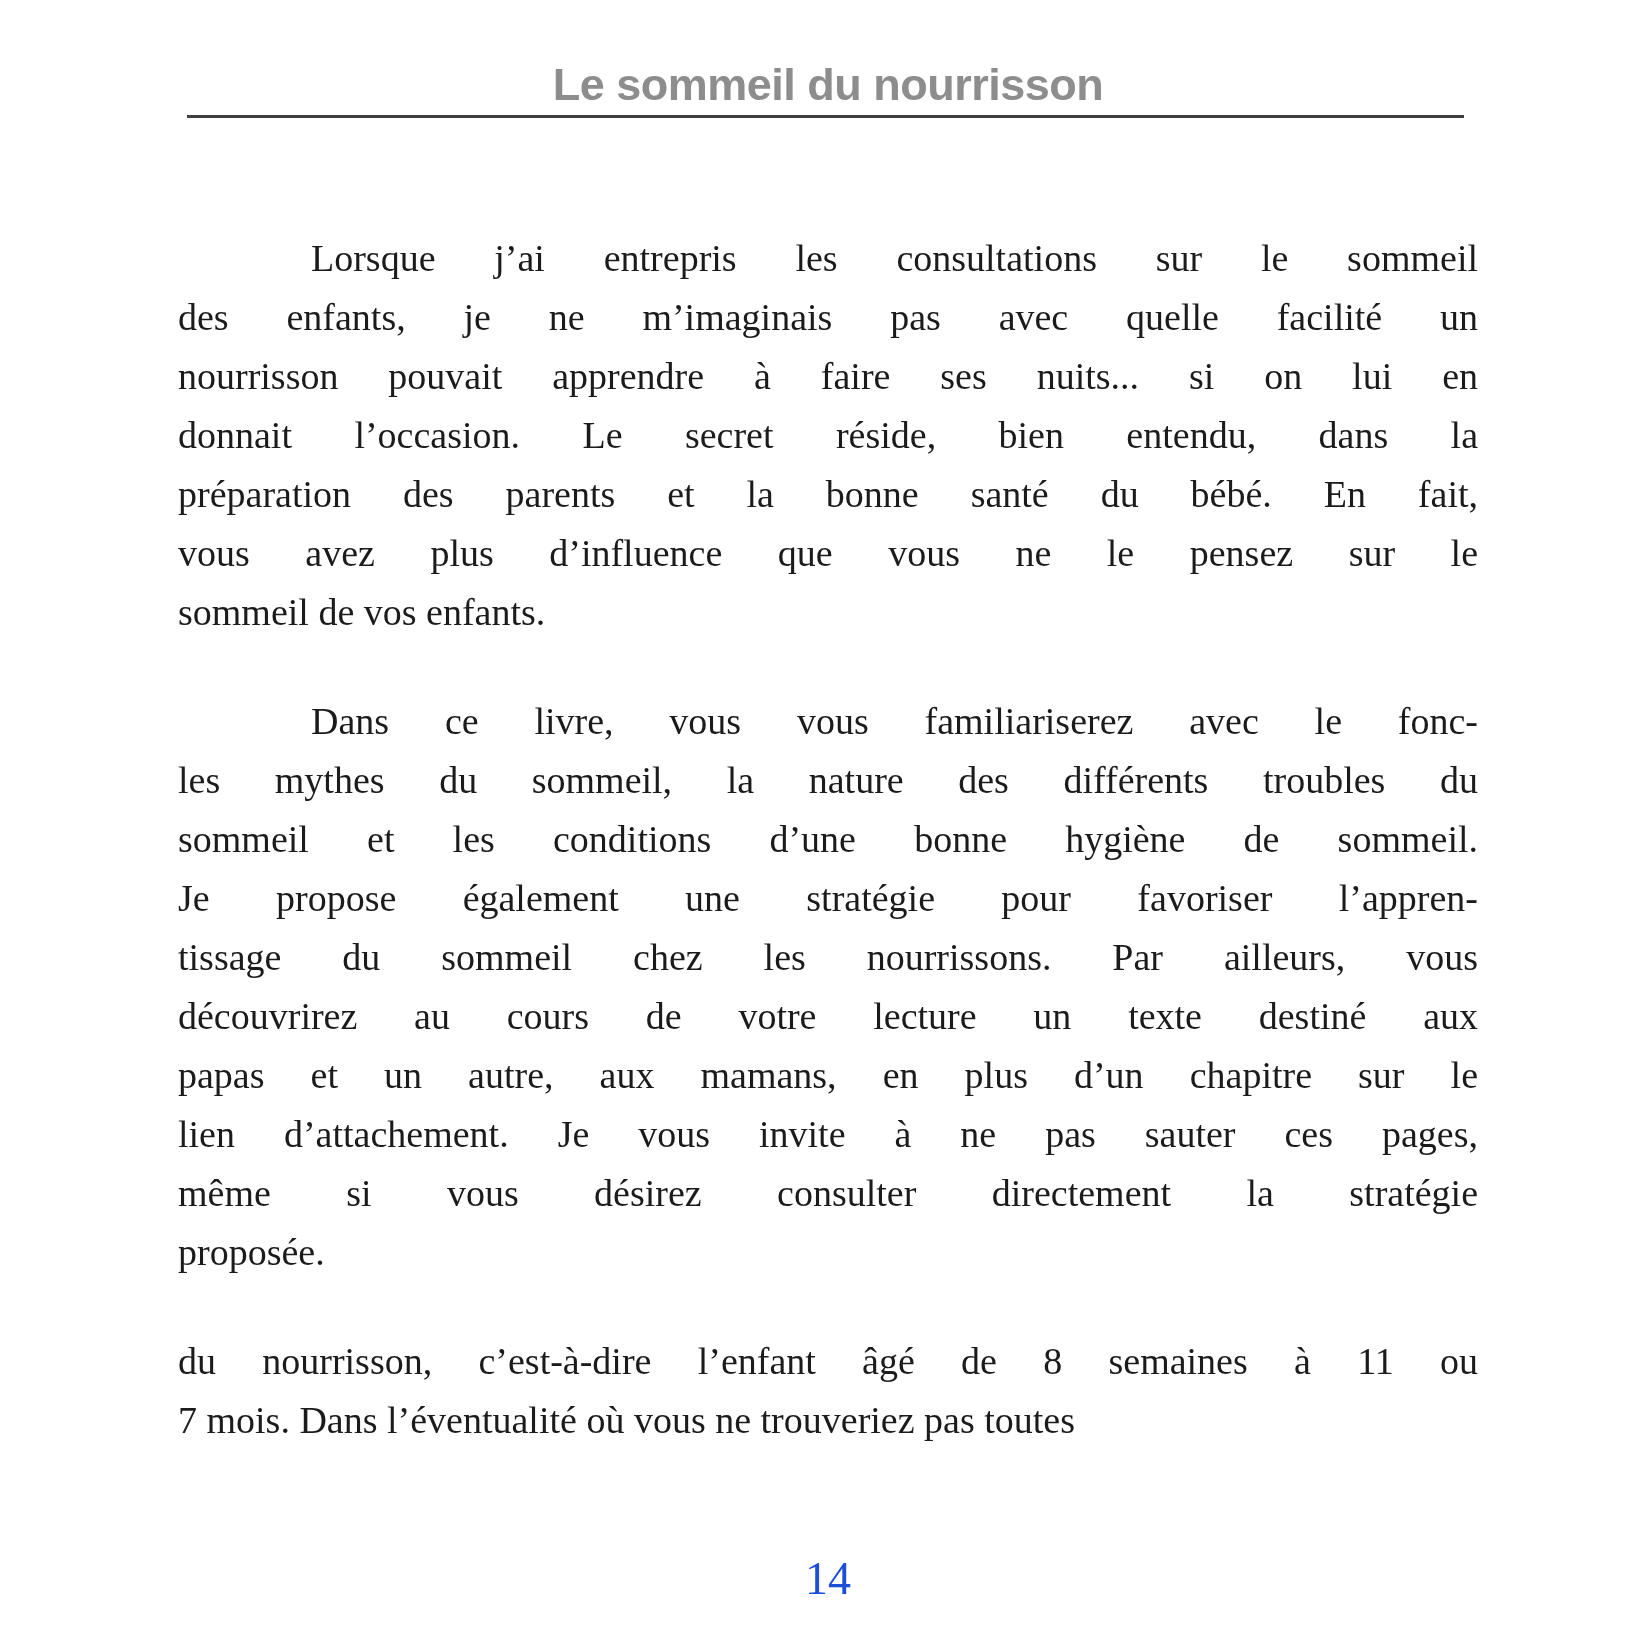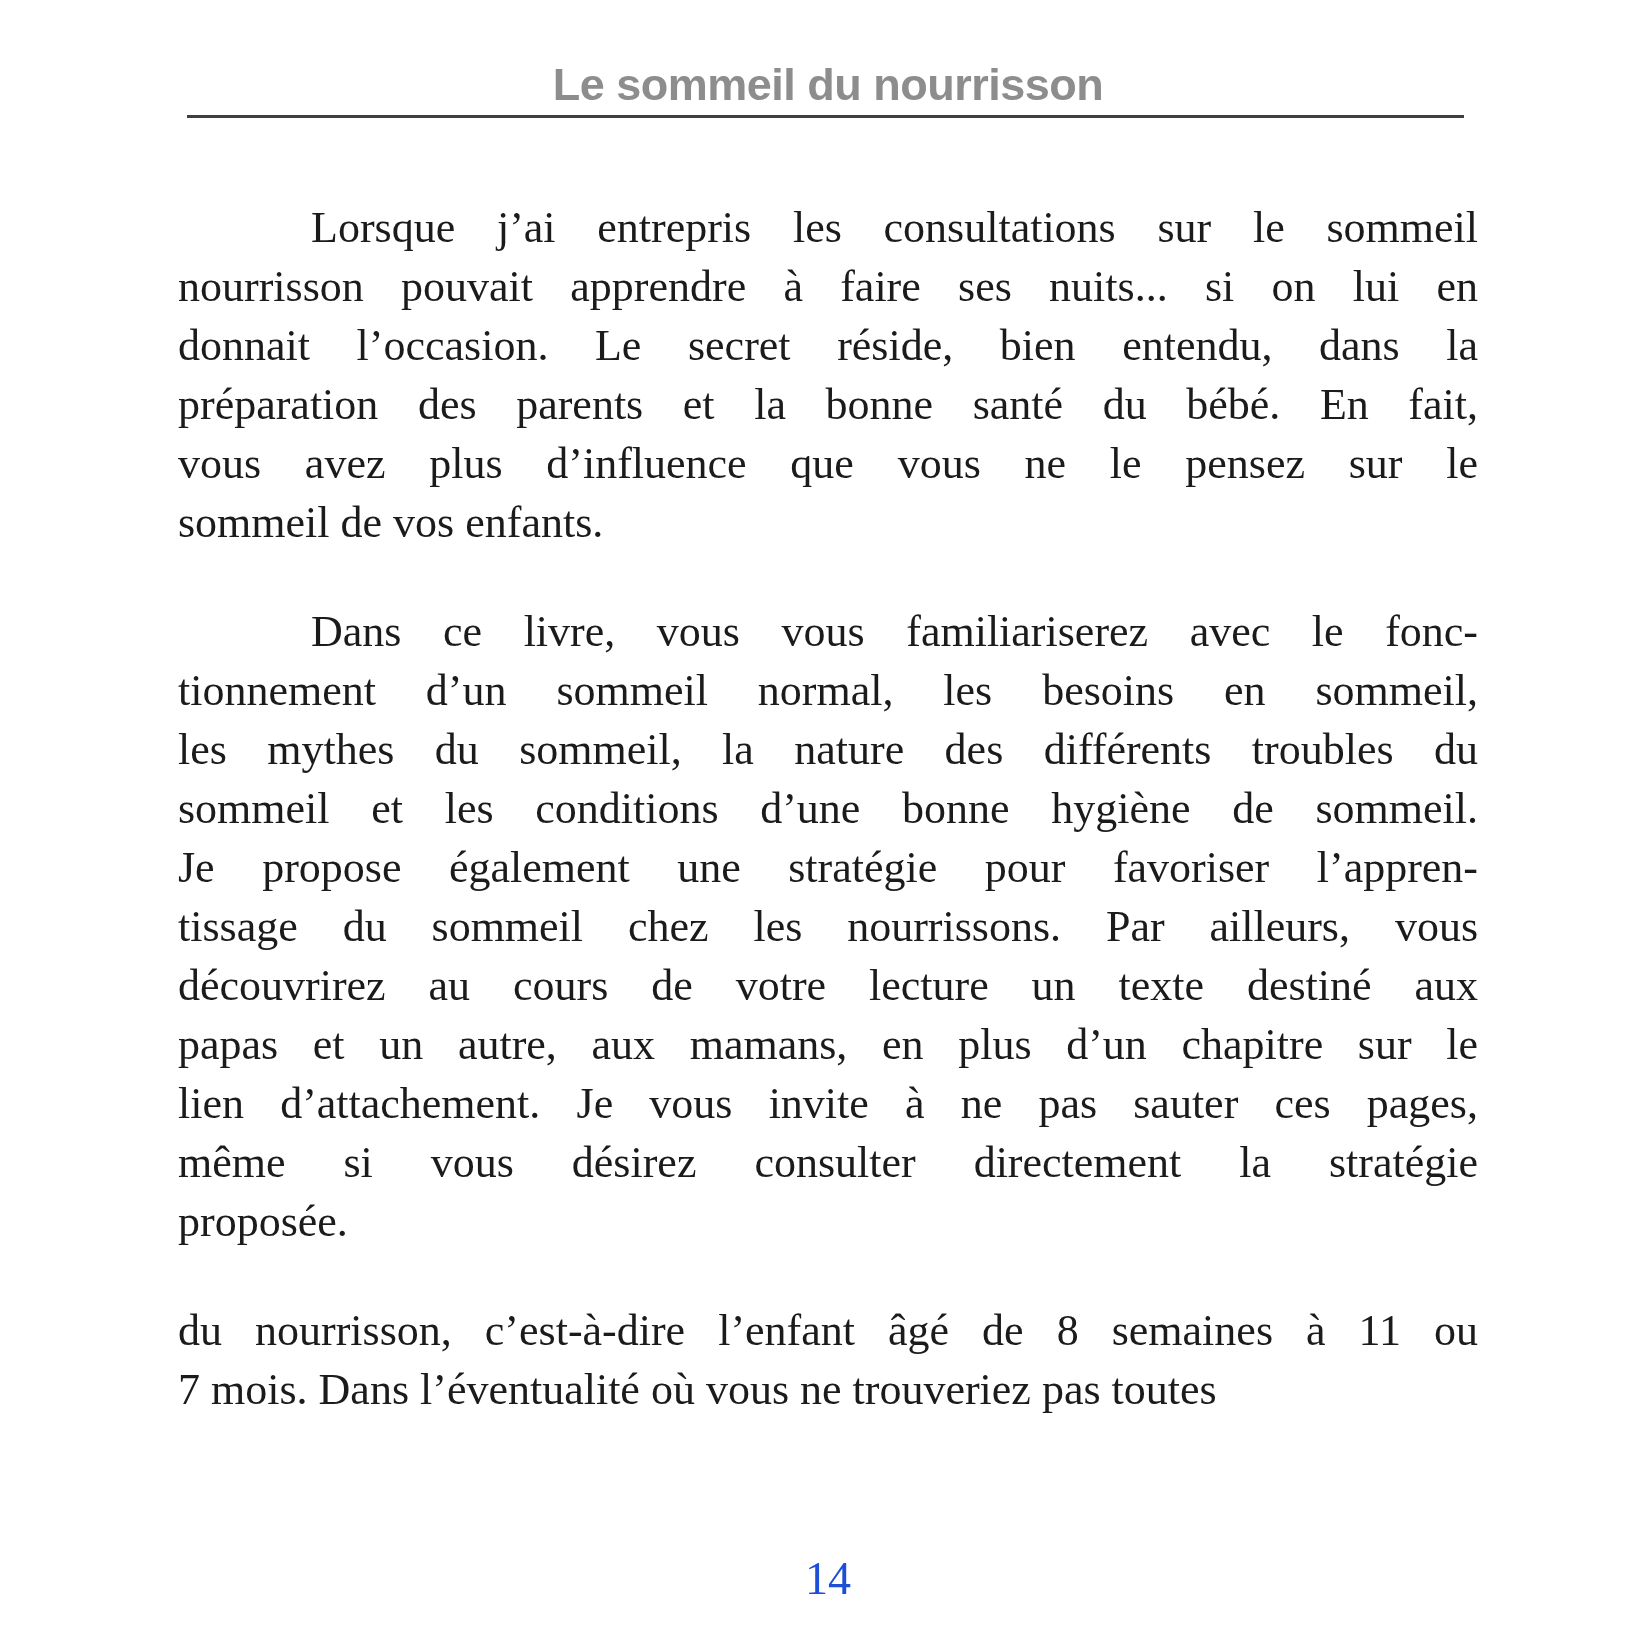--- a/index.html
+++ b/index.html
@@ -32,22 +32,22 @@
   }
   .head-rule {
     margin-top: 5px;
     margin-left: 9px;
     margin-right: 14px;
     height: 3px;
     background: #3f3f3f;
     border: none;
   }
   .body-text {
-    margin-top: 80px;
-    font-size: 44px;
+    margin-top: 111px;
+    font-size: 38px;
   }
   .para {
     margin: 0 0 50px 0;
   }
   .para:last-child {
     margin-bottom: 0;
   }
   .line {
     height: 59px;
     line-height: 59px;
@@ -74,29 +74,29 @@
 </head>
 <body>
 
 <div class="page">
   <div class="content">
     <div class="running-head">Le sommeil du nourrisson</div>
     <div class="head-rule"></div>
     <div class="body-text">
         <div class="para">
           <div class="line first">Lorsque j’ai entrepris les consultations sur le sommeil</div>
+          <div class="line">des enfants, je ne m’imaginais pas avec quelle facilité un</div>
           <div class="line">nourrisson pouvait apprendre à faire ses nuits... si on lui en</div>
           <div class="line">donnait l’occasion. Le secret réside, bien entendu, dans la</div>
           <div class="line">préparation des parents et la bonne santé du bébé. En fait,</div>
           <div class="line">vous avez plus d’influence que vous ne le pensez sur le</div>
           <div class="line last">sommeil de vos enfants.</div>
         </div>
         <div class="para">
           <div class="line first">Dans ce livre, vous vous familiariserez avec le fonc-</div>
-          <div class="line">tionnement d’un sommeil normal, les besoins en sommeil,</div>
           <div class="line">les mythes du sommeil, la nature des différents troubles du</div>
           <div class="line">sommeil et les conditions d’une bonne hygiène de sommeil.</div>
           <div class="line">Je propose également une stratégie pour favoriser l’appren-</div>
           <div class="line">tissage du sommeil chez les nourrissons. Par ailleurs, vous</div>
           <div class="line">découvrirez au cours de votre lecture un texte destiné aux</div>
           <div class="line">papas et un autre, aux mamans, en plus d’un chapitre sur le</div>
           <div class="line">lien d’attachement. Je vous invite à ne pas sauter ces pages,</div>
           <div class="line">même si vous désirez consulter directement la stratégie</div>
           <div class="line last">proposée.</div>
         </div>

